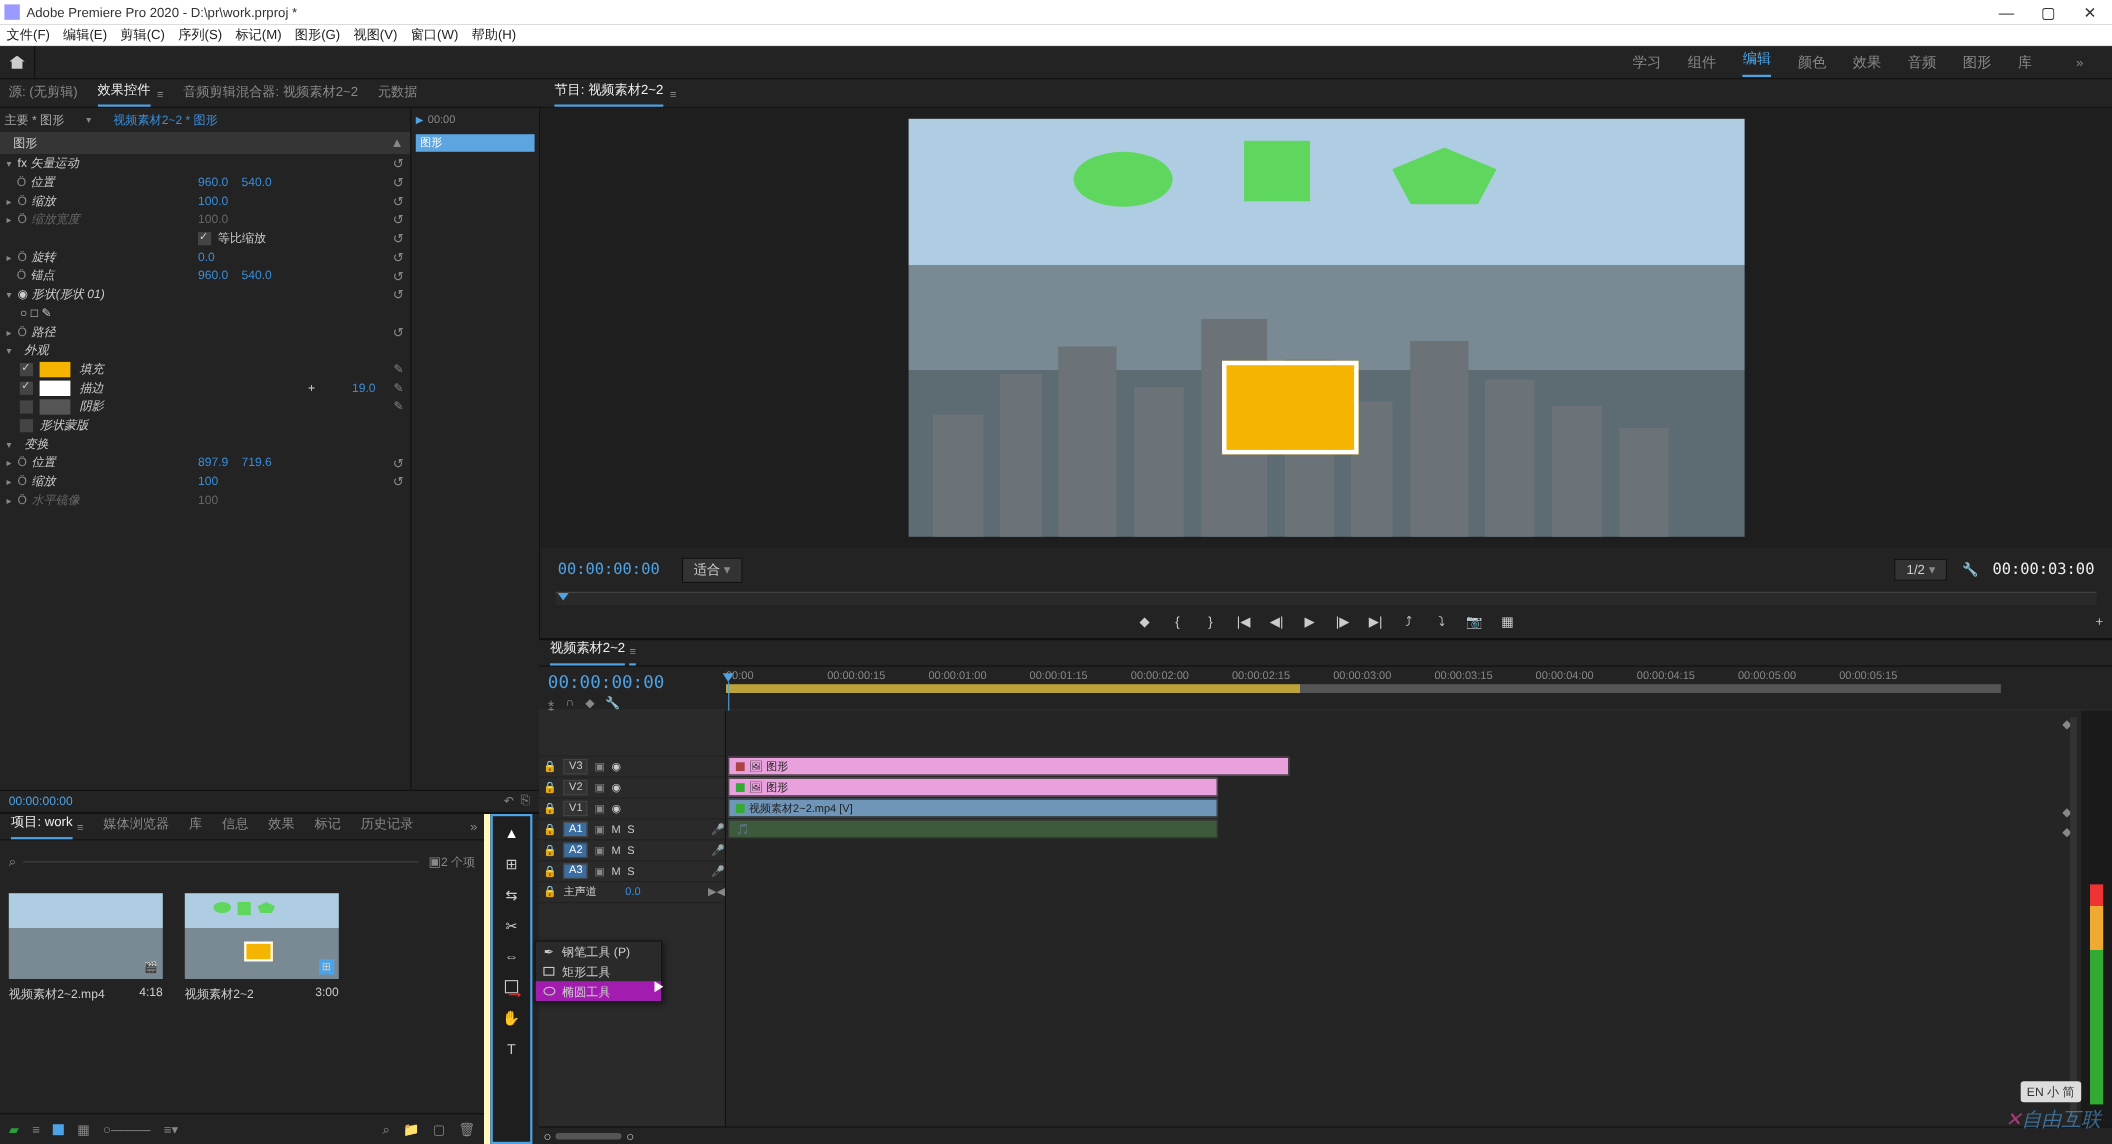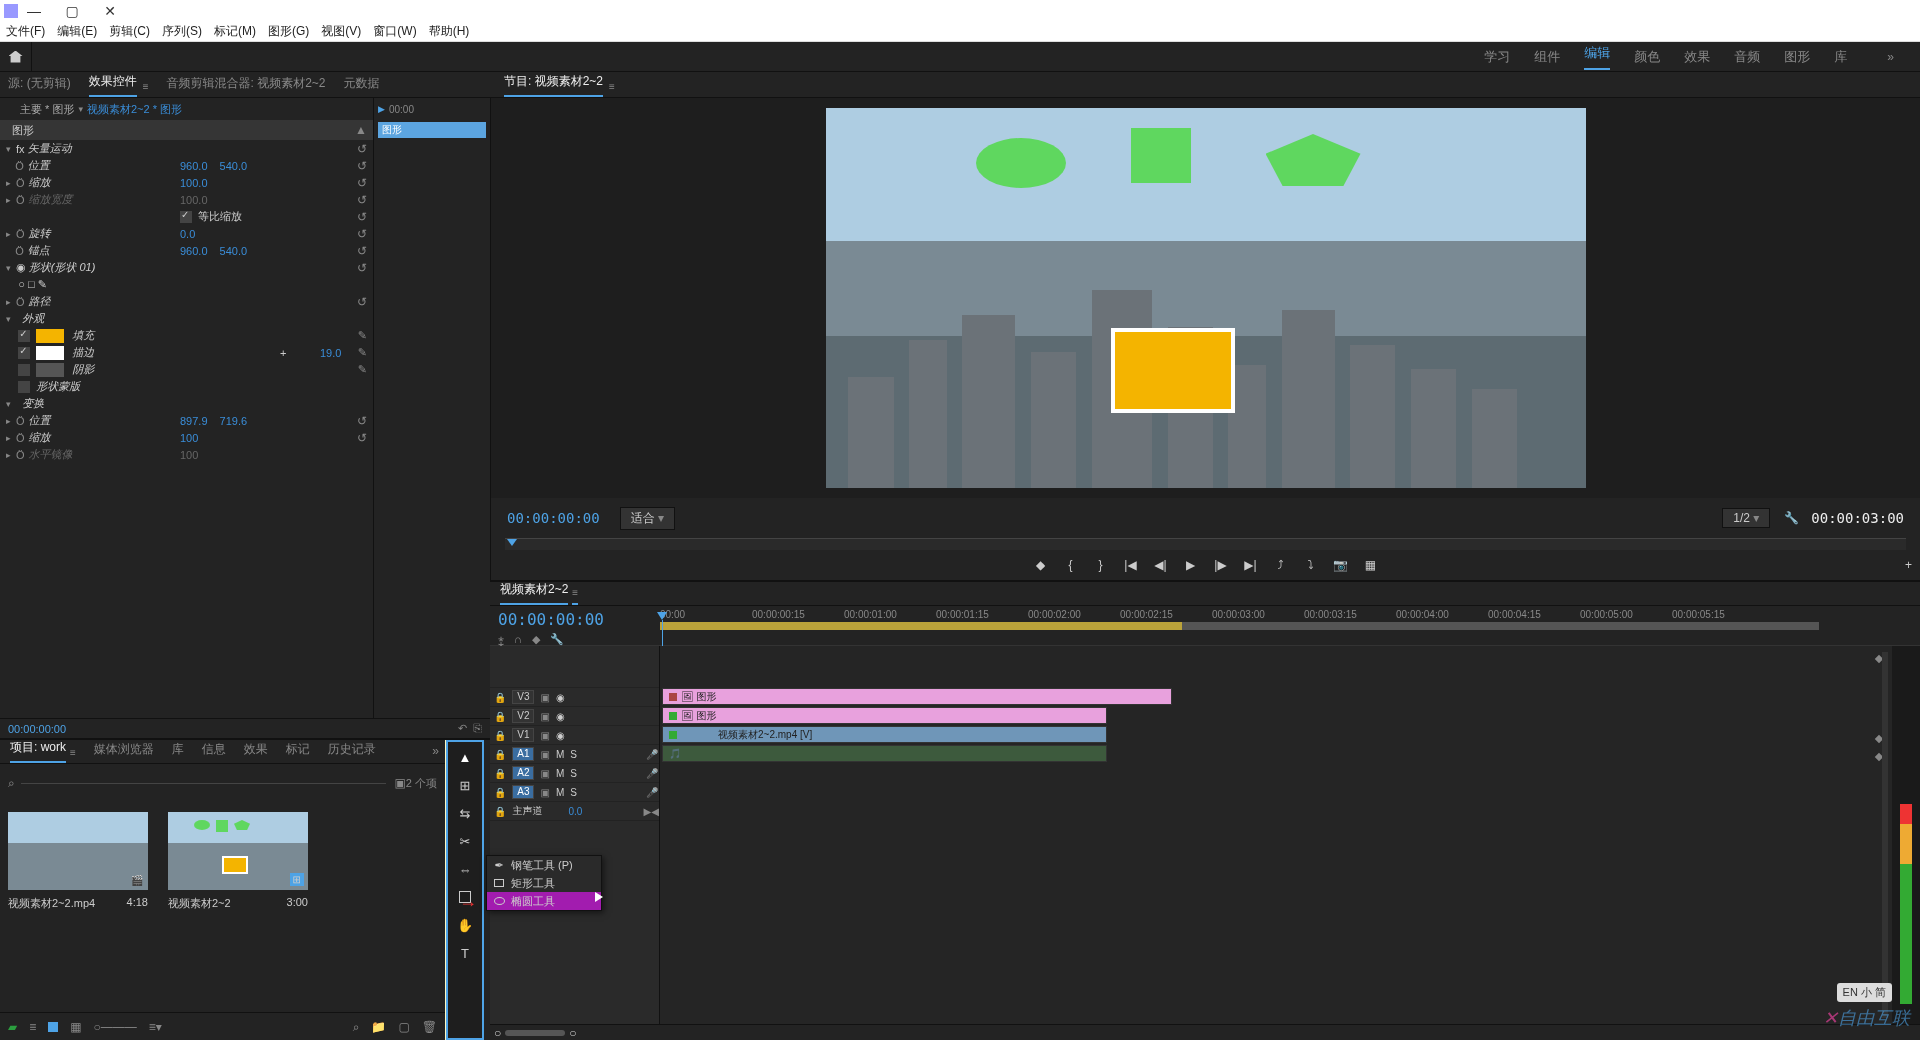--- a/index.html
+++ b/index.html
@@ -34,21 +34,21 @@
 .panel-tabs { display:flex; height:26px; align-items:flex-end; border-bottom:1px solid #111; padding-left:8px; gap:18px; }
 .panel-tabs span { color:#888; font-size:12px; padding-bottom:5px; }
 .panel-tabs span.active { color:#eee; border-bottom:2px solid #4ea3e6; }
 .panel-tabs .close-x { font-size:10px; margin-left:-12px; }
 
 
 .ec-body { display:flex; flex:1; min-height:0; }
 .ec-left { width:374px; border-right:1px solid #111; overflow:hidden; position:relative;}
 .ec-right { flex:1; position:relative; }
 
-.ec-breadcrumb { height:22px; display:flex; align-items:center; padding:0 20px; color:#aaa; font-size:11px; }
+.ec-breadcrumb { height:22px; display:flex; align-items:center; padding:0 4px; color:#aaa; font-size:11px;gap:16px; }
 .ec-breadcrumb .link { color:#3a8dd8; }
 .ec-breadcrumb .chev { color:#888; margin:0 4px; font-size:9px;}
 
 .ec-section-title { height:20px; background:#353535; padding-left:12px; display:flex; align-items:center; font-size:11px; position:relative;}
 .prop-row { height:17px; display:flex; align-items:center; font-size:11px; padding-left:6px; position:relative;}
 .prop-row .tw { width:10px; color:#888; font-size:9px;}
 .prop-row .stopwatch { margin-right:4px; color:#888; }
 .prop-row .name { color:#ccc;font-style:italic; }
 .prop-row .vals { position:absolute; left:180px; color:#3a8dd8; }
 .prop-row .val { margin-right:12px; }
@@ -90,21 +90,21 @@
 
 .mini-ruler { height:12px; background:#2a2a2a; margin:0 14px; position:relative; border-top:1px solid #444;}
 .mini-ruler .playhead { position:absolute; left:2px; top:0; width:0; height:0; border-left:5px solid transparent; border-right:5px solid transparent; border-top:7px solid #4ea3e6;}
 
 .transport { height:30px; display:flex; align-items:center; justify-content:center; gap:14px; color:#ccc;}
 .transport .btn { width:16px; text-align:center; font-size:12px;}
 .plus-btn { position:absolute; right:8px; top:50%; transform:translateY(-50%); color:#ccc;}
 
 
 .lower { height:300px; display:flex; border-top:2px solid #111;}
-.project-panel { width:446px; display:flex; flex-direction:column; border-right:1px solid #fef9c3;}
+.project-panel { width:446px; display:flex; flex-direction:column; border-right:6px solid #fef9c3;}
 .project-tabs { display:flex; height:24px; align-items:flex-end; padding-left:10px; gap:18px; border-bottom:1px solid #111;}
 .project-tabs span { font-size:12px; color:#888; padding-bottom:5px;}
 .project-tabs span.active { color:#eee; border-bottom:2px solid #4ea3e6;}
 .project-tabs .chev-more { margin-left:auto; margin-right:6px; color:#888;}
 
 .proj-body { flex:1; display:flex; flex-direction:column; padding:4px 8px;}
 .bin-row { display:flex; align-items:center; height:20px; font-size:11px; color:#888;}
 .bin-row .bin-icon { width:14px; height:10px; background:#555; margin-right:6px;}
 .search-row { display:flex; align-items:center; height:22px; margin-top:4px;}
 .search-row .mag { color:#888; margin-right:6px;}
@@ -162,21 +162,21 @@
 .trk.blank { height:42px;}
 .trk .lock { color:#888;}
 .trk .trk-id { width:22px; height:14px; text-align:center; border:1px solid #444; background:#333;}
 .trk .trk-id.blue { background:#3a6da0; color:#fff;}
 .trk .eye { color:#888;}
 .trk .mute { color:#888; margin-left:auto;}
 
 .tracks-area { flex:1; position:relative; background:#252525;}
 .clip-row { position:absolute; height:17px; display:flex; align-items:center; font-size:10px; padding-left:6px; border:1px solid #333;}
 .clip-row.pink { background:#e8a1dd; color:#222;}
-.clip-row.blue { background:#6f96b8; color:#222;gap:37px;}
+.clip-row.blue { background:#6f96b8; color:#222;}
 .clip-row.brown { background:#3d5a3d;}
 .clip-row .sw { width:8px; height:8px; margin-right:4px;}
 .kf-diamond { position:absolute; width:6px; height:6px; background:#888; transform:rotate(45deg);}
 
 .tl-scroll { height:16px; border-top:1px solid #111; display:flex; align-items:center; padding:0 4px;}
 .tl-scroll .sb { height:6px; width:60px; background:#555; border-radius:3px; margin-left:4px;}
 
 
 .vu { width:28px; background:#1a1a1a; display:flex; align-items:flex-end; justify-content:center; padding-bottom:20px;}
 .vu-bar { width:12px; height:200px; background:linear-gradient(#e33 0 10%, #ea3 10% 30%, #3a3 30% 100%);}
@@ -184,20 +184,21 @@
 
 .watermark { position:absolute; right:10px; bottom:10px; color:#4ea3e6; font-style:italic; font-size:18px; opacity:.6;}
 .watermark .logo { color:#f4a;}
 .ime-badge { position:absolute; right:28px; bottom:38px; background:#ddd; color:#333; font-size:11px; padding:2px 6px; border-radius:3px;}
 </style>
 </head>
 <body>
 
 <div class="titlebar">
   <div class="app-icon"></div>
+  <div class="title-text">Adobe Premiere Pro 2020 - D:\pr\work.prproj *</div>
   <div class="win-btns">
     <div class="win-btn">—</div>
     <div class="win-btn">▢</div>
     <div class="win-btn">✕</div>
   </div>
 </div>
 
 <div class="menubar">
   <span>文件(F)</span>
   <span>编辑(E)</span>

